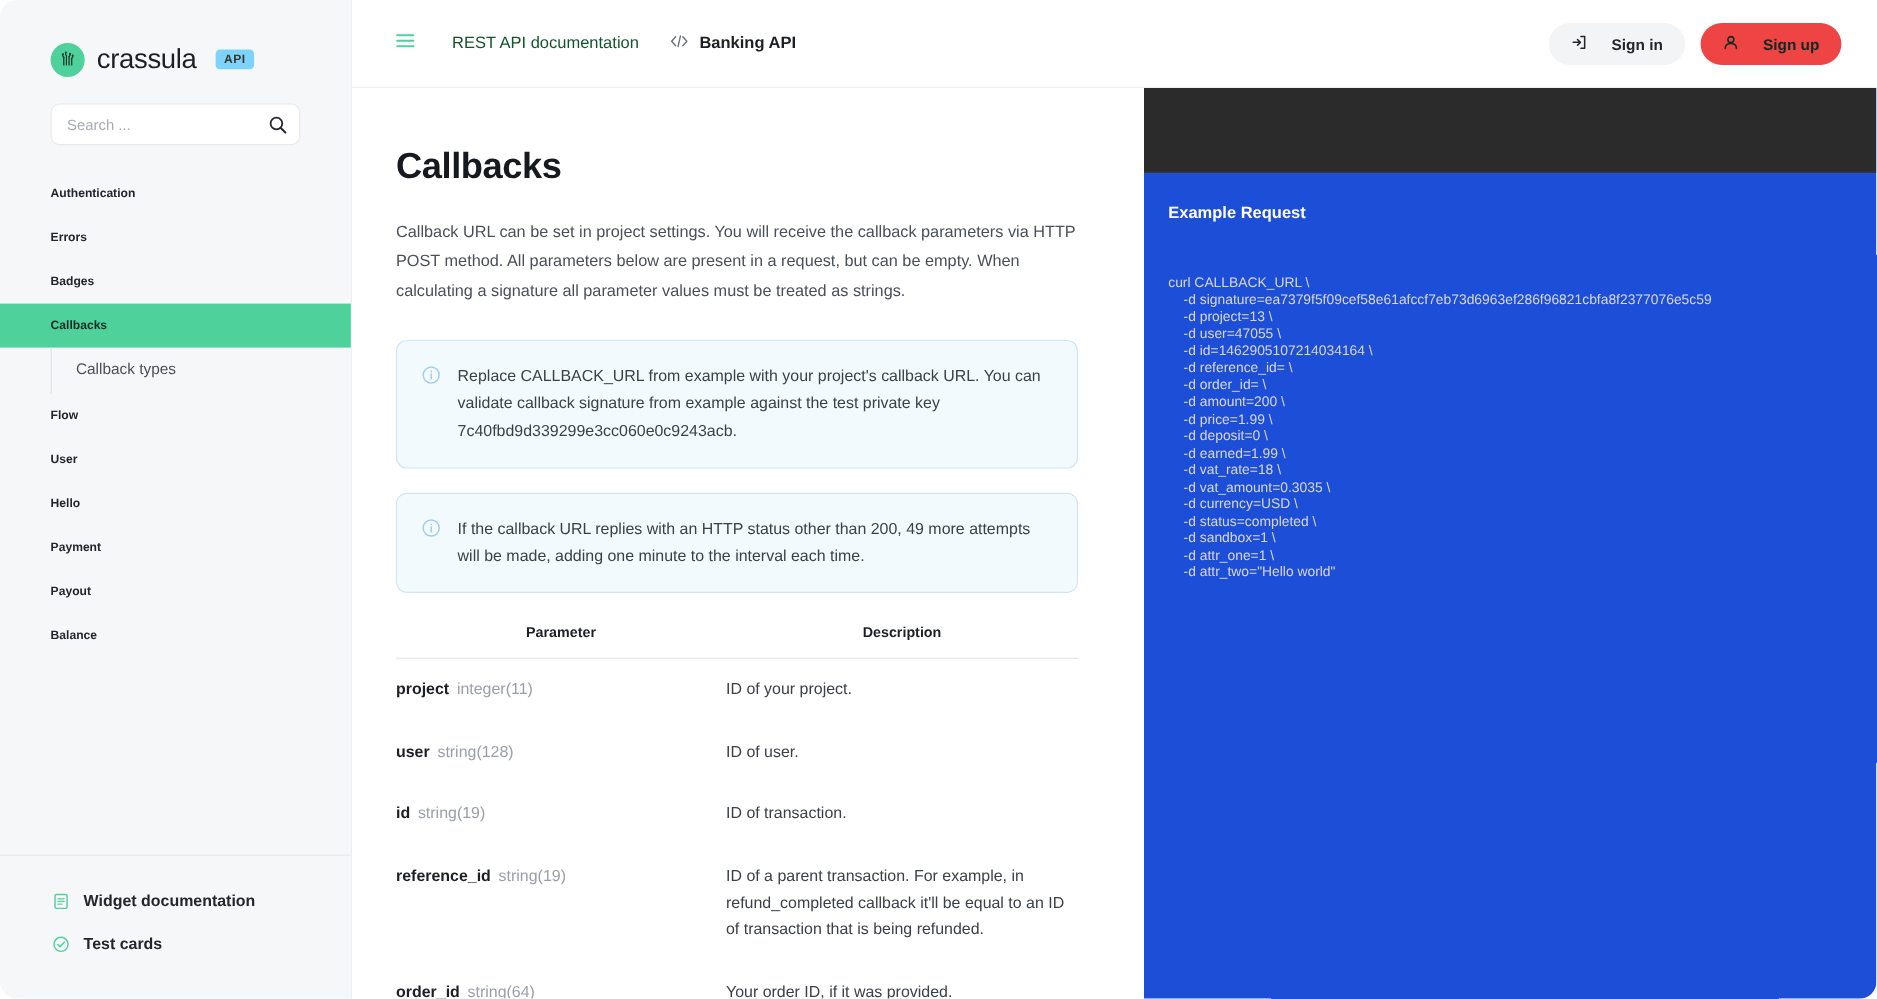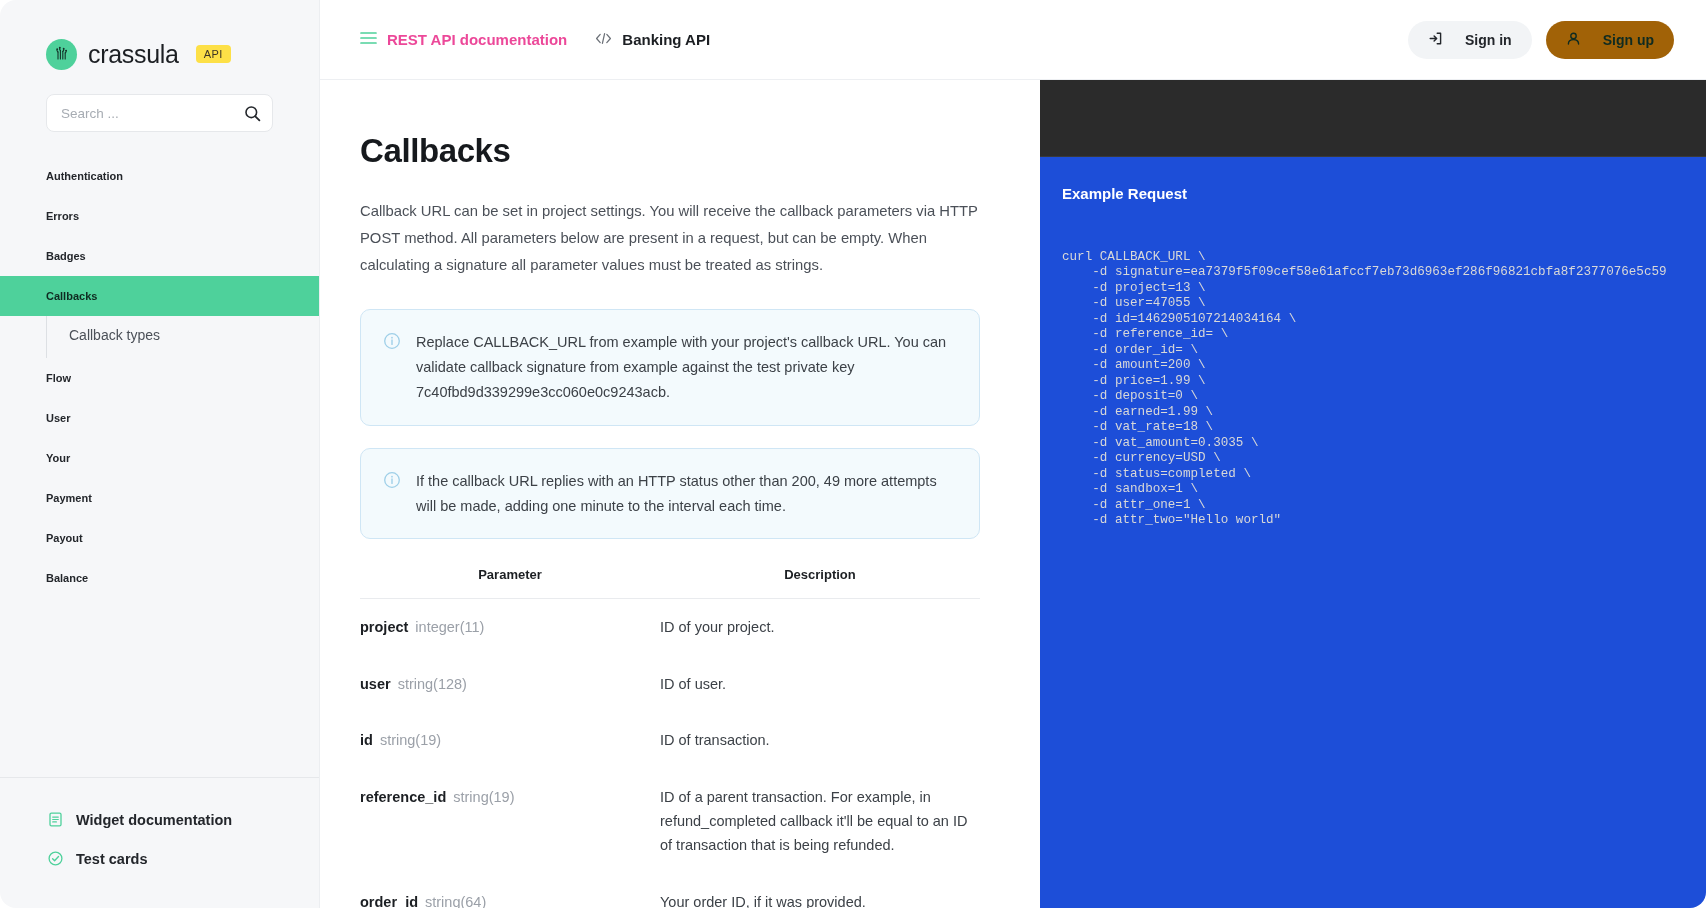--- a/index.html
+++ b/index.html
@@ -48,24 +48,24 @@
     display: flex; align-items: center; justify-content: center;
     flex: 0 0 31px;
   }
   .brand-name {
     font-size: 25px;
     font-weight: 400;
     letter-spacing: -0.3px;
     color: #1c1f23;
   }
   .brand-badge {
-    background: #fde047;
+    background: #7dd3fc;
     color: #3d3526;
     font-size: 11px;
-    font-weight: 400;
+    font-weight: 700;
     padding: 3px 8px;
     border-radius: 4px;
     letter-spacing: 0.4px;
     margin-left: 6px;
   }
 
   .search-wrap {
     margin: 22px 46px 0 46px;
     position: relative;
   }
@@ -156,42 +156,42 @@
     display: flex;
     align-items: center;
     padding: 0 32px 0 40px;
   }
   .crumb {
     display: flex;
     align-items: center;
     gap: 10px;
     cursor: pointer;
   }
-  .crumb-main { color: #ec4899; font-size: 15px; font-weight: 700; }
+  .crumb-main { color: #14532d; font-size: 15px; font-weight: 400; margin-left: 24px; }
   .crumb-sep { width: 28px; }
   .crumb-second { display: flex; align-items: center; gap: 10px; cursor: pointer; }
   .crumb-second-label { color: #1c1f23; font-size: 15px; font-weight: 700; }
 
   .topbar-spacer { flex: 1 1 auto; }
 
   .btn {
     display: inline-flex;
     align-items: center;
     gap: 22px;
     height: 38px;
     padding: 0 20px;
     border-radius: 19px;
     border: none;
     font-size: 14px;
     font-weight: 700;
     cursor: pointer;
     font-family: "Liberation Sans", sans-serif;
   }
   .btn-signin { background: #f2f4f6; color: #23262b; margin-right: 14px; }
-  .btn-signup { background: #a16207; color: #0f2b21; }
+  .btn-signup { background: #ef4444; color: #0f2b21; }
 
   .body-split {
     flex: 1 1 auto;
     display: flex;
     min-height: 0;
   }
 
   
   .doc {
     flex: 1 1 auto;
@@ -266,21 +266,21 @@
   }
   .code-top-gap { height: 77px; flex: 0 0 77px; background: #2b2b2b; border-bottom: 1px solid #3a3a3a; }
   .code-body { padding: 28px 0 0 22px; overflow: hidden; }
   .code-title {
     color: #ffffff;
     font-size: 15px;
     font-weight: 700;
     margin-bottom: 48px;
   }
   pre.code {
-    font-family: Liberation Mono, monospace;
+    font-family: Liberation Sans, sans-serif;
     font-size: 12.6px;
     line-height: 1.23;
     color: #d8d8d8;
     white-space: pre;
     margin: 0;
   }
 </style>
 </head>
 <body>
 
@@ -326,21 +326,21 @@
     <nav class="nav">
       <div class="nav-item">Authentication</div>
       <div class="nav-item">Errors</div>
       <div class="nav-item">Badges</div>
       <div class="nav-item active">Callbacks</div>
       <div class="nav-sub-group">
         <div class="nav-subitem">Callback types</div>
       </div>
       <div class="nav-item">Flow</div>
       <div class="nav-item">User</div>
-      <div class="nav-item">Your</div>
+      <div class="nav-item">Hello</div>
       <div class="nav-item">Payment</div>
       <div class="nav-item">Payout</div>
       <div class="nav-item">Balance</div>
     </nav>
 
     <div class="sidebar-footer">
       <div class="footer-link">
         <span class="footer-icon">
           <svg width="17" height="17" viewBox="0 0 17 17">
             <rect x="3" y="2.2" width="11" height="12.6" rx="1.4" fill="none" stroke="#4ed19b" stroke-width="1.3"></rect>

